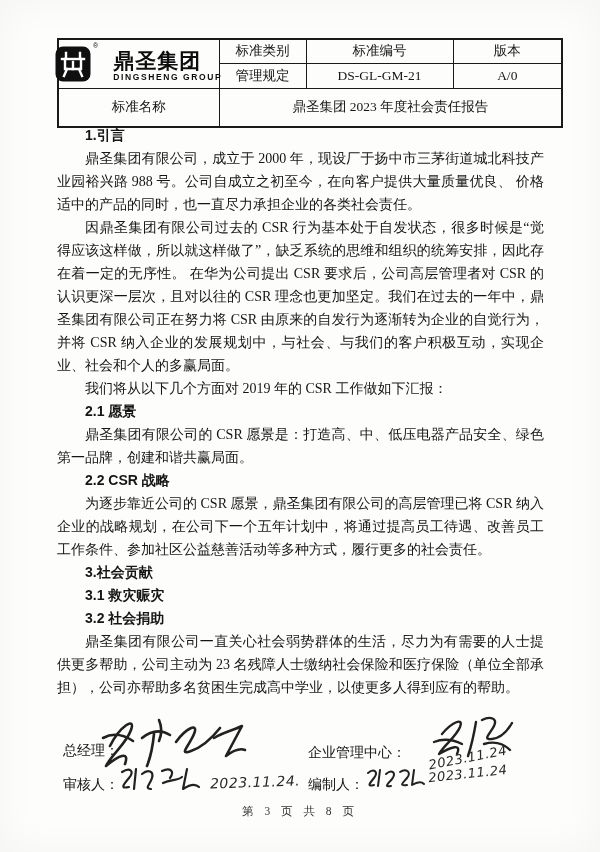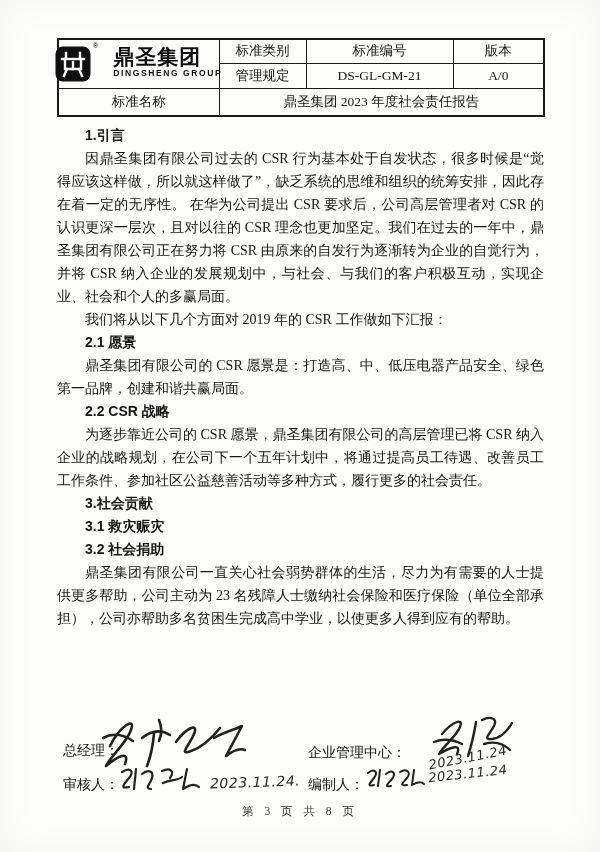--- a/index.html
+++ b/index.html
@@ -20,28 +20,28 @@
     border-collapse:collapse;
     table-layout:fixed;
   }
   .hdr-table td {
     border:1.5px solid #1a1a1a;
     text-align:center; vertical-align:middle;
     font-size:13.5px;
     padding:2px 2px;
   }
   .hdr-table { border:2.5px solid #1a1a1a; }
-  .col-logo {width:161px;} .col-cat {width:87px;} .col-num {width:147px;} .col-ver {width:91px;}
+  .col-logo {width:161px;} .col-cat {width:87px;} .col-num {width:147px;} .col-ver {width:109px;}
   .row-top td {height:24px;}
   .row-mid td {height:25px;text-align:center;}
-  .row-name td {height:28px;}
+  .row-name td {height:39px;}
   .name-value { font-weight:normal; font-size:13.5px; }
   
   .logo-cell { padding:3px 4px; }
-  .logo-wrap { display:flex; align-items:flex-start; justify-content:center; gap:22px; }
+  .logo-wrap { display:flex; align-items:flex-end; justify-content:center; gap:22px; }
   .logo-mark { position:relative; width:36px; height:36px; flex:0 0 auto; }
   .logo-reg {
     position:absolute; top:-4px; right:-7px;
     font-size:7px; font-family:"Liberation Sans",sans-serif; color:#111;
   }
   .logo-text { display:flex; flex-direction:column; align-items:flex-start; line-height:1; }
   .logo-cn {
     font-family:"Liberation Sans","DejaVu Sans",sans-serif;
     font-weight:900; font-size:21px; letter-spacing:1px; color:#0d0d0d;
     white-space:nowrap;
@@ -133,20 +133,21 @@
     </tr>
     <tr class="row-name">
       <td>标准名称</td>
       <td colspan="3" class="name-value">鼎圣集团 2023 年度社会责任报告</td>
     </tr>
   </tbody>
     </table>
 
   <div class="doc-body">
       <p class="doc-heading">1.引言</p>
+      <p class="doc-para">鼎圣集团有限公司，成立于 2000 年，现设厂于扬中市三茅街道城北科技产业园裕兴路 988 号。公司自成立之初至今，在向客户提供大量质量优良、 价格适中的产品的同时，也一直尽力承担企业的各类社会责任。</p>
       <p class="doc-para">因鼎圣集团有限公司过去的 CSR 行为基本处于自发状态，很多时候是“觉得应该这样做，所以就这样做了”，缺乏系统的思维和组织的统筹安排，因此存在着一定的无序性。 在华为公司提出 CSR 要求后，公司高层管理者对 CSR 的认识更深一层次，且对以往的 CSR 理念也更加坚定。我们在过去的一年中，鼎圣集团有限公司正在努力将 CSR 由原来的自发行为逐渐转为企业的自觉行为，并将 CSR 纳入企业的发展规划中，与社会、与我们的客户积极互动，实现企业、社会和个人的多赢局面。</p>
       <p class="doc-para">我们将从以下几个方面对 2019 年的 CSR 工作做如下汇报：</p>
       <p class="doc-heading">2.1 愿景</p>
       <p class="doc-para">鼎圣集团有限公司的 CSR 愿景是：打造高、中、低压电器产品安全、绿色第一品牌，创建和谐共赢局面。</p>
       <p class="doc-heading">2.2 CSR 战略</p>
       <p class="doc-para">为逐步靠近公司的 CSR 愿景，鼎圣集团有限公司的高层管理已将 CSR 纳入企业的战略规划，在公司下一个五年计划中，将通过提高员工待遇、改善员工工作条件、参加社区公益慈善活动等多种方式，履行更多的社会责任。</p>
       <p class="doc-heading">3.社会贡献</p>
       <p class="doc-heading">3.1 救灾赈灾</p>
       <p class="doc-heading">3.2 社会捐助</p>
       <p class="doc-para">鼎圣集团有限公司一直关心社会弱势群体的生活，尽力为有需要的人士提供更多帮助，公司主动为 23 名残障人士缴纳社会保险和医疗保险（单位全部承担），公司亦帮助多名贫困生完成高中学业，以使更多人得到应有的帮助。</p>

